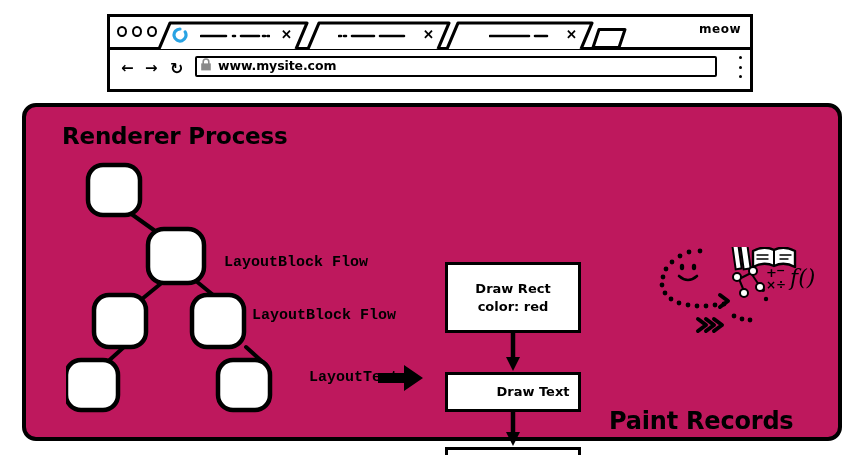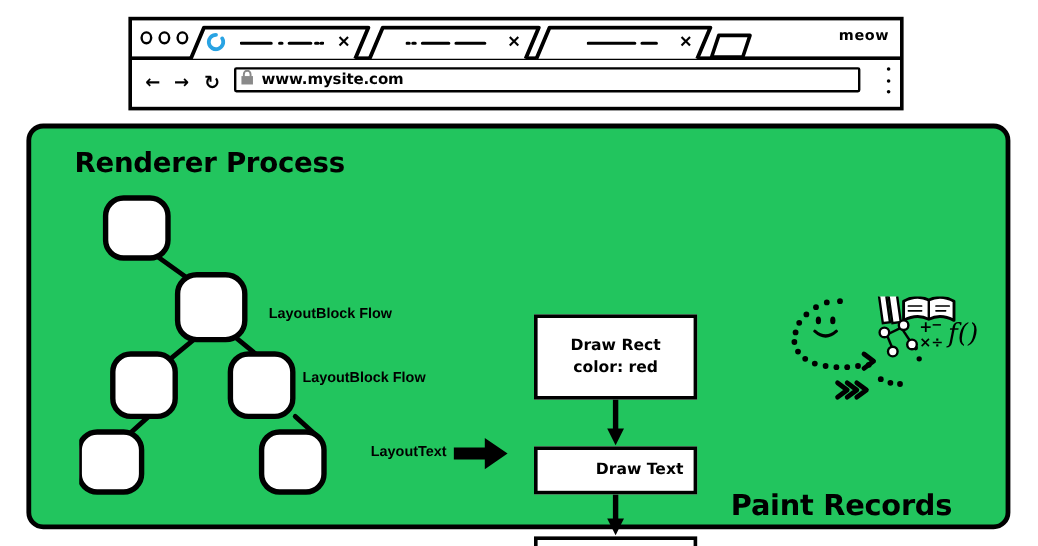--- a/index.html
+++ b/index.html
@@ -156,21 +156,21 @@
 
   
   #renderer-panel {
     position: absolute;
     left: 22px;
     top: 103px;
     width: 820px;
     height: 338px;
     border: 4px solid #000;
     border-radius: 14px;
-    background: #22c55e;
+    background: #be185d;
     box-sizing: border-box;
   }
   #panel-title {
     position: absolute;
     left: 36px;
     top: 16px;
     font-size: 23px;
     font-weight: 700;
     letter-spacing: -0.2px;
     font-family: "DejaVu Sans", sans-serif;
@@ -179,23 +179,23 @@
   
   #layout-tree {
     position: absolute;
     left: 40px;
     top: 50px;
     width: 330px;
     height: 260px;
   }
   .tree-label {
     position: absolute;
-    font-size: 12px;
+    font-size: 15px;
     font-weight: 600;
-    font-family: Liberation Sans, sans-serif;
+    font-family: Liberation Mono, monospace;
     white-space: nowrap;
   }
   #tree-label-1 { left: 158px; top: 97px; }
   #tree-label-2 { left: 186px; top: 150px; }
   #tree-label-3 { left: 243px; top: 212px; }
 
   
   #flow-arrow {
     position: absolute;
     left: 352px;

